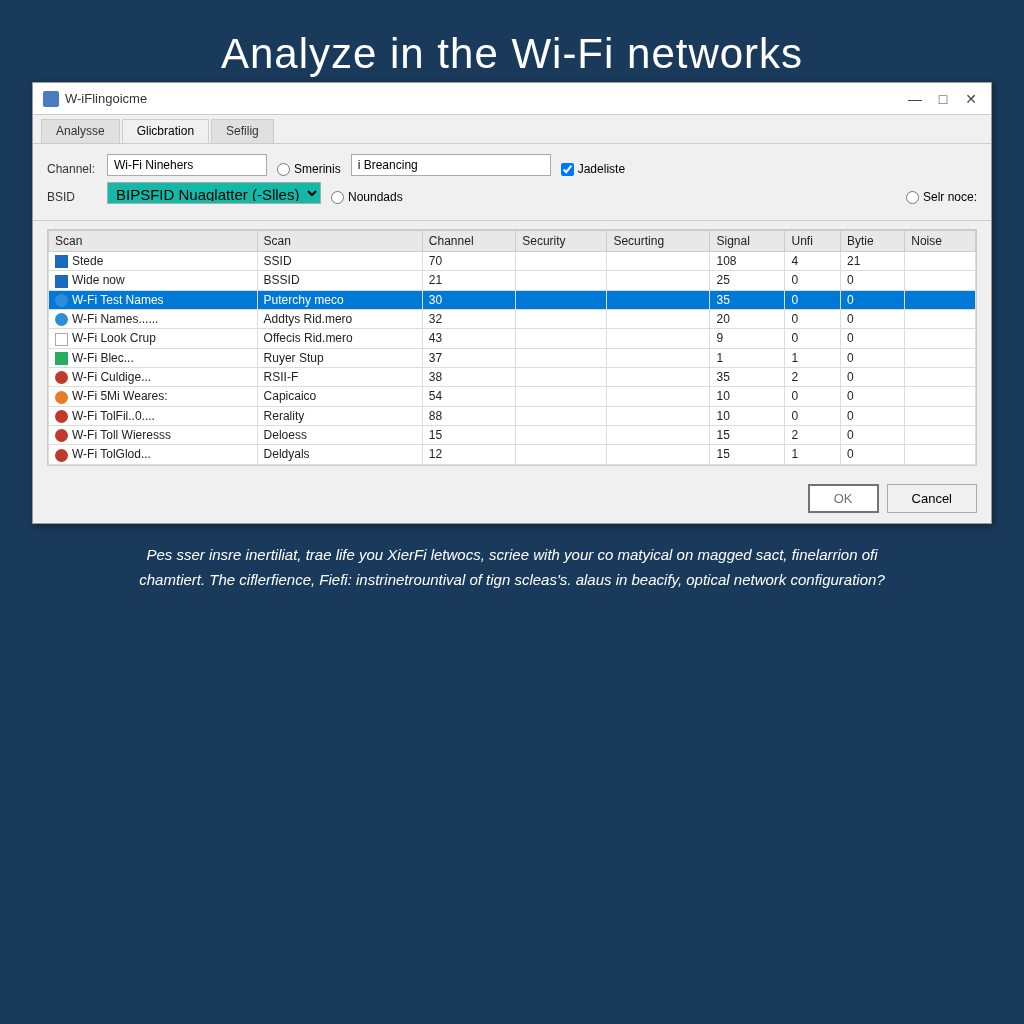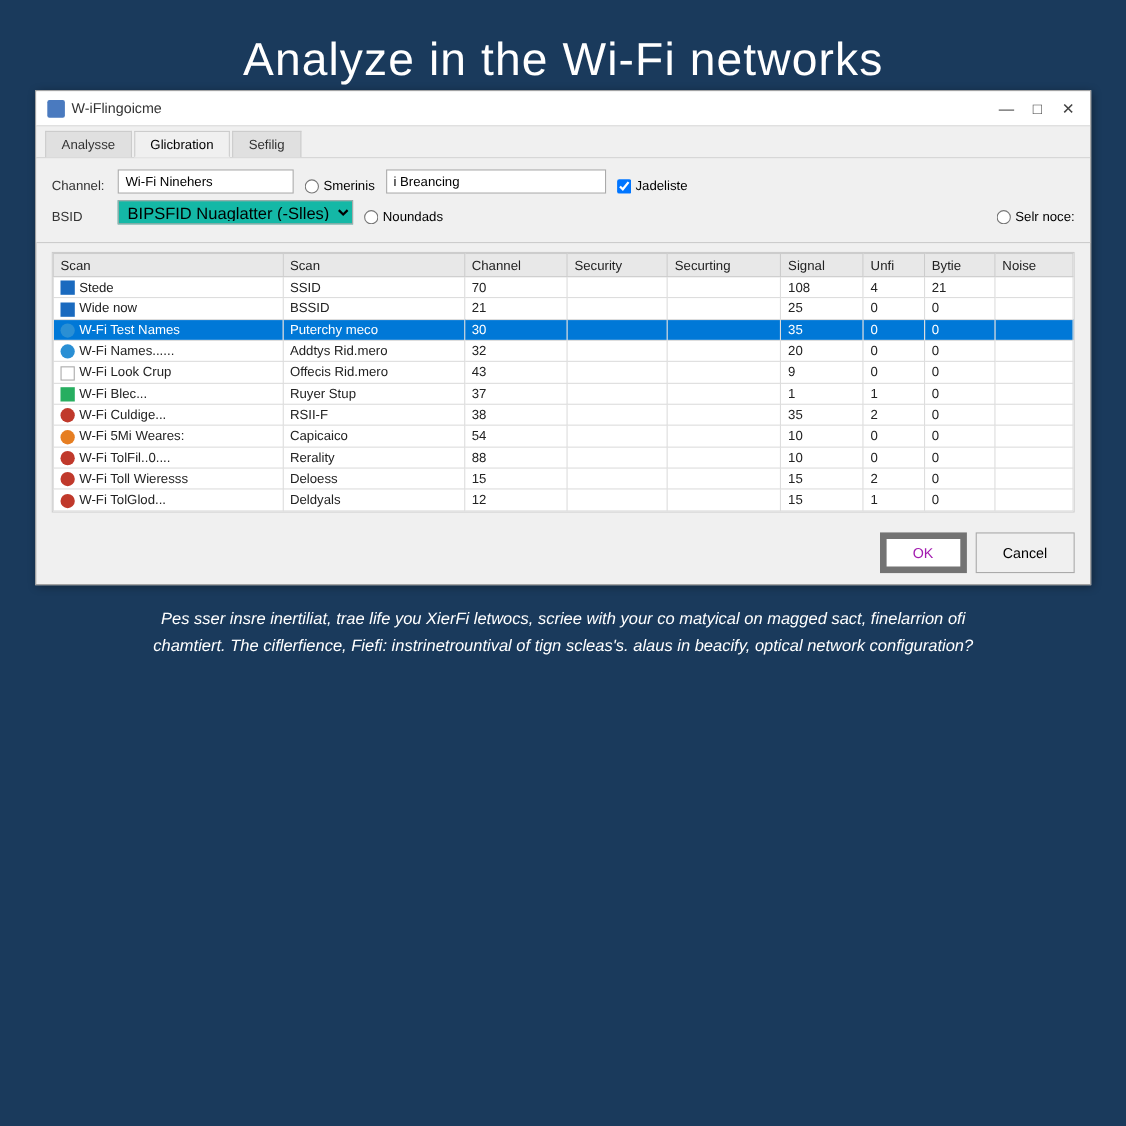--- a/index.html
+++ b/index.html
@@ -183,22 +183,22 @@
     }
     .btn {
       padding: 5px 24px;
       font-size: 13px;
       border: 1px solid #aaa;
       cursor: pointer;
       background: #f0f0f0;
     }
     .btn-ok {
       background: #fff;
-      border: 6px solid #737373;
-      color: #a21caf;
+      border: 2px solid #737373;
+      color: #737373;
     }
     .btn-cancel {
       background: #f0f0f0;
     }
 
     .footer-text {
       color: white;
       font-size: 15px;
       text-align: center;
       padding: 18px 60px;

